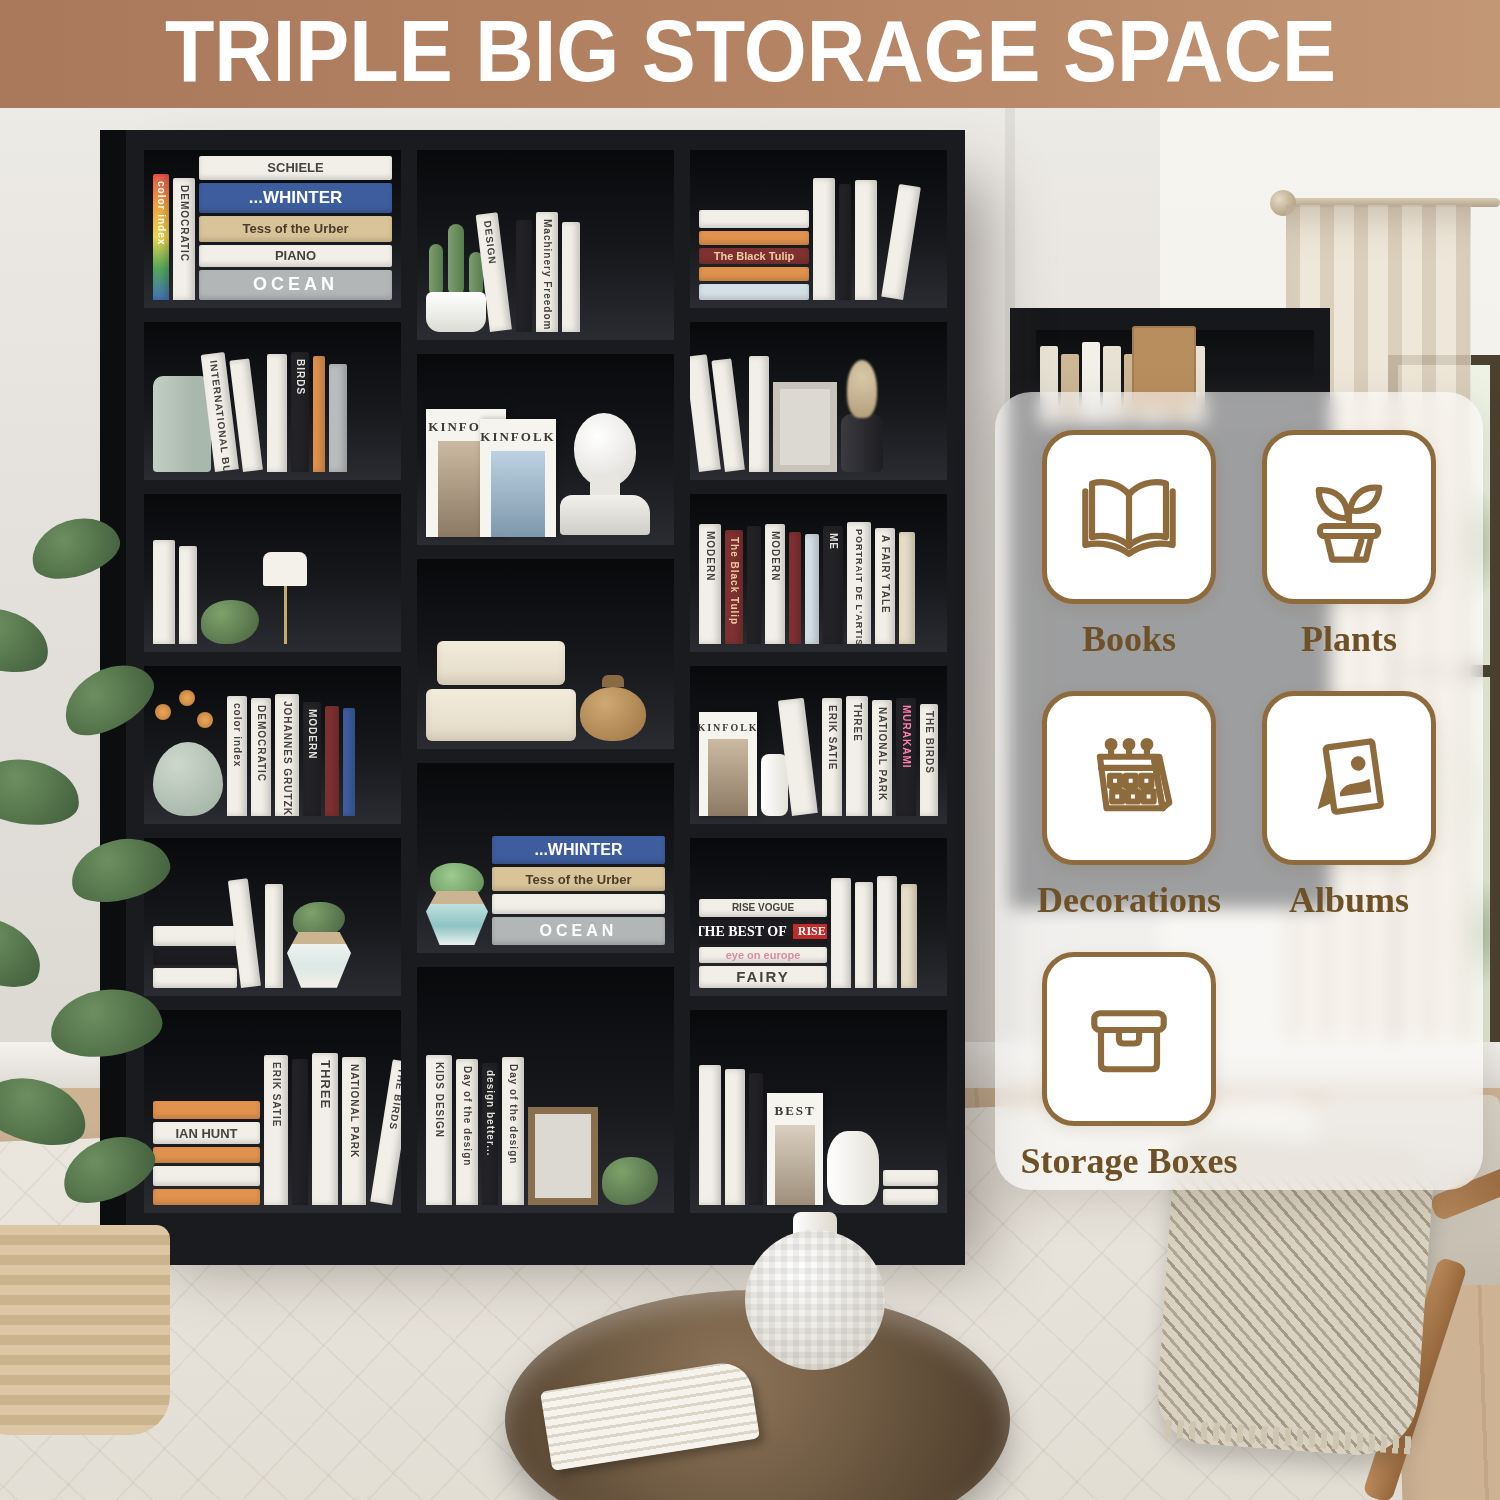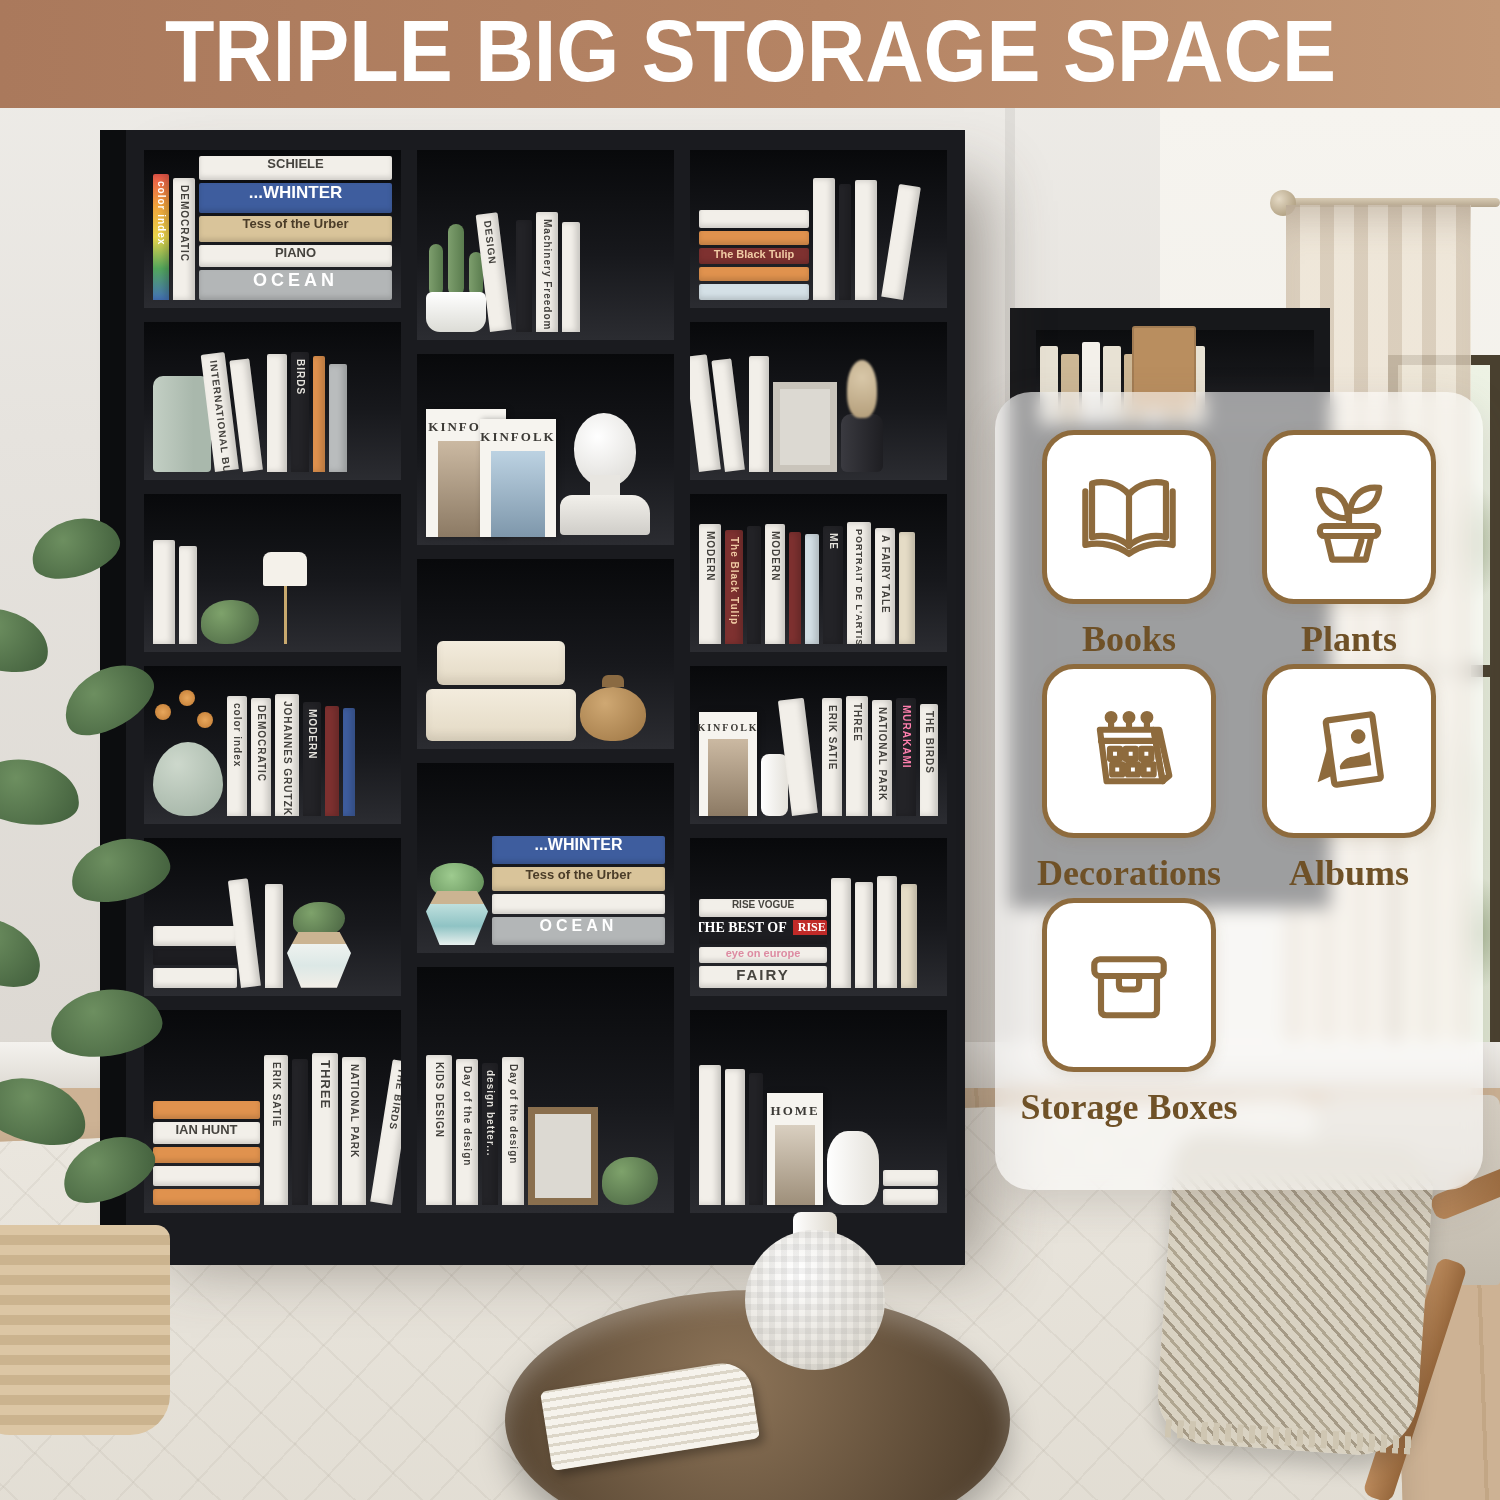--- a/index.html
+++ b/index.html
@@ -61,21 +61,21 @@
       box-shadow:inset -4px 0 6px rgba(0,0,0,.18);display:flex;justify-content:center;}
   .sp>span{writing-mode:vertical-rl;font-size:10px;font-weight:700;color:#43413d;
       letter-spacing:1px;margin-top:7px;white-space:nowrap;}
   .sp.dk{background:#232327;} .sp.dk>span{color:#e4e2dc;} .sp.or{background:#e0924e;} .sp.bl{background:#3e5d9e;}
   .sp.rd{background:#7e3130;} .sp.rd>span{color:#f0cba4;} .sp.gy{background:#b9bcbd;}
   .sp.bg{background:#e5dcc6;} .sp.pale{background:#d4e0e6;}
   .sp.pinkchip>span{color:#ff7fae;}
   .lean{transform:rotate(9deg);transform-origin:100% 100%;}
   .leanL{transform:rotate(-7deg);transform-origin:0 100%;}
   .stack{display:flex;flex-direction:column;justify-content:flex-end;gap:3px;min-width:0;}
-  .bar{border-radius:2px;display:flex;align-items:flex-start;justify-content:center;gap:6px;
+  .bar{border-radius:2px;display:flex;align-items:center;justify-content:center;gap:6px;
        font-size:13px;font-weight:700;color:#46443f;background:#f2efe9;
        box-shadow:inset 0 -3px 5px rgba(0,0,0,.14);white-space:nowrap;overflow:hidden;}
   .bar.bl{background:#3e5d9e;color:#fff;} .bar.tan{background:#d9c49a;color:#4a3c28;}
   .bar.gy{background:#b3b6b7;color:#fff;letter-spacing:4px;} .bar.or{background:#e0924e;}
   .bar.dk{background:#1d1d21;color:#fff;font-family:Liberation Serif, serif;} .bar.pale{background:#d4e0e6;}
   .bar .chip{background:#c02a28;color:#fff;padding:0 5px;font-size:12px;}
   .bar.pink{color:#dd8ba2;}
 
   
   .cyl{background:linear-gradient(90deg,#c3cfc4,#a9b8ac 70%);border-radius:10px 10px 4px 4px;}
@@ -132,21 +132,21 @@
 
   
   .banner{left:0;top:0;width:1500px;height:108px;display:flex;justify-content:center;
        background:linear-gradient(90deg,#aa795c 0%,#b58464 55%,#c29776 100%);}
   .banner h1{margin:0;color:#fff;font-size:88px;font-weight:800;letter-spacing:0;
        transform:scaleX(.92);white-space:nowrap;}
   .panel{left:995px;top:392px;width:488px;height:798px;border-radius:36px;
        background:rgba(255,255,255,.58);backdrop-filter:blur(9px);-webkit-backdrop-filter:blur(9px);
        box-shadow:0 14px 40px rgba(90,80,70,.18);
        display:grid;grid-template-columns:1fr 1fr;align-content:start;
-       padding:38px 24px 0 24px;box-sizing:border-box;row-gap:4px;}
+       padding:38px 24px 0 24px;box-sizing:border-box;row-gap:31px;}
   .feature{display:flex;flex-direction:column;align-items:center;}
   .tile{width:164px;height:164px;background:#fff;border:5px solid #8e6b3d;border-radius:32px;
        display:flex;align-items:center;justify-content:center;box-shadow:0 4px 14px rgba(120,100,70,.15);}
   .feature .lbl{margin-top:14px;font-family:"Liberation Serif",serif;font-weight:700;
        font-size:36px;color:#6f5127;white-space:nowrap;}
   .tile svg{width:112px;height:112px;stroke:#8e6b3d;fill:none;stroke-width:5.5;
        stroke-linecap:round;stroke-linejoin:round;}
   .tile svg .f{fill:#8e6b3d;stroke:none;}
 </style>
 </head>
@@ -467,21 +467,21 @@
           <div class="sp" style="width:20px;height:110px"></div>
           <div class="sp" style="width:18px;height:106px"></div>
           <div class="sp" style="width:20px;height:112px"></div>
           <div class="sp bg" style="width:16px;height:104px"></div>
         </div>
         <div class="cell tall">
           <div class="sp" style="width:22px;height:140px"></div>
           <div class="sp" style="width:20px;height:136px"></div>
           <div class="sp dk" style="width:14px;height:132px"></div>
           <div class="cover" style="width:72px;height:112px">
-            <span>HOME</span>
+            <span>BEST</span>
               <div class="img" style="background:linear-gradient(180deg,#d9cfc0,#9e8f7a)"></div>
           </div>
           <div style="display:flex;flex-direction:column;align-items:center">
             <div class="candle" style="width:52px;height:74px;border-radius:40% 40% 30% 30%"></div>
           </div>
           <div class="stack" style="width:70px">
             <div class="bar" style="height:16px"></div>
             <div class="bar" style="height:16px"></div>
           </div>
         </div>

